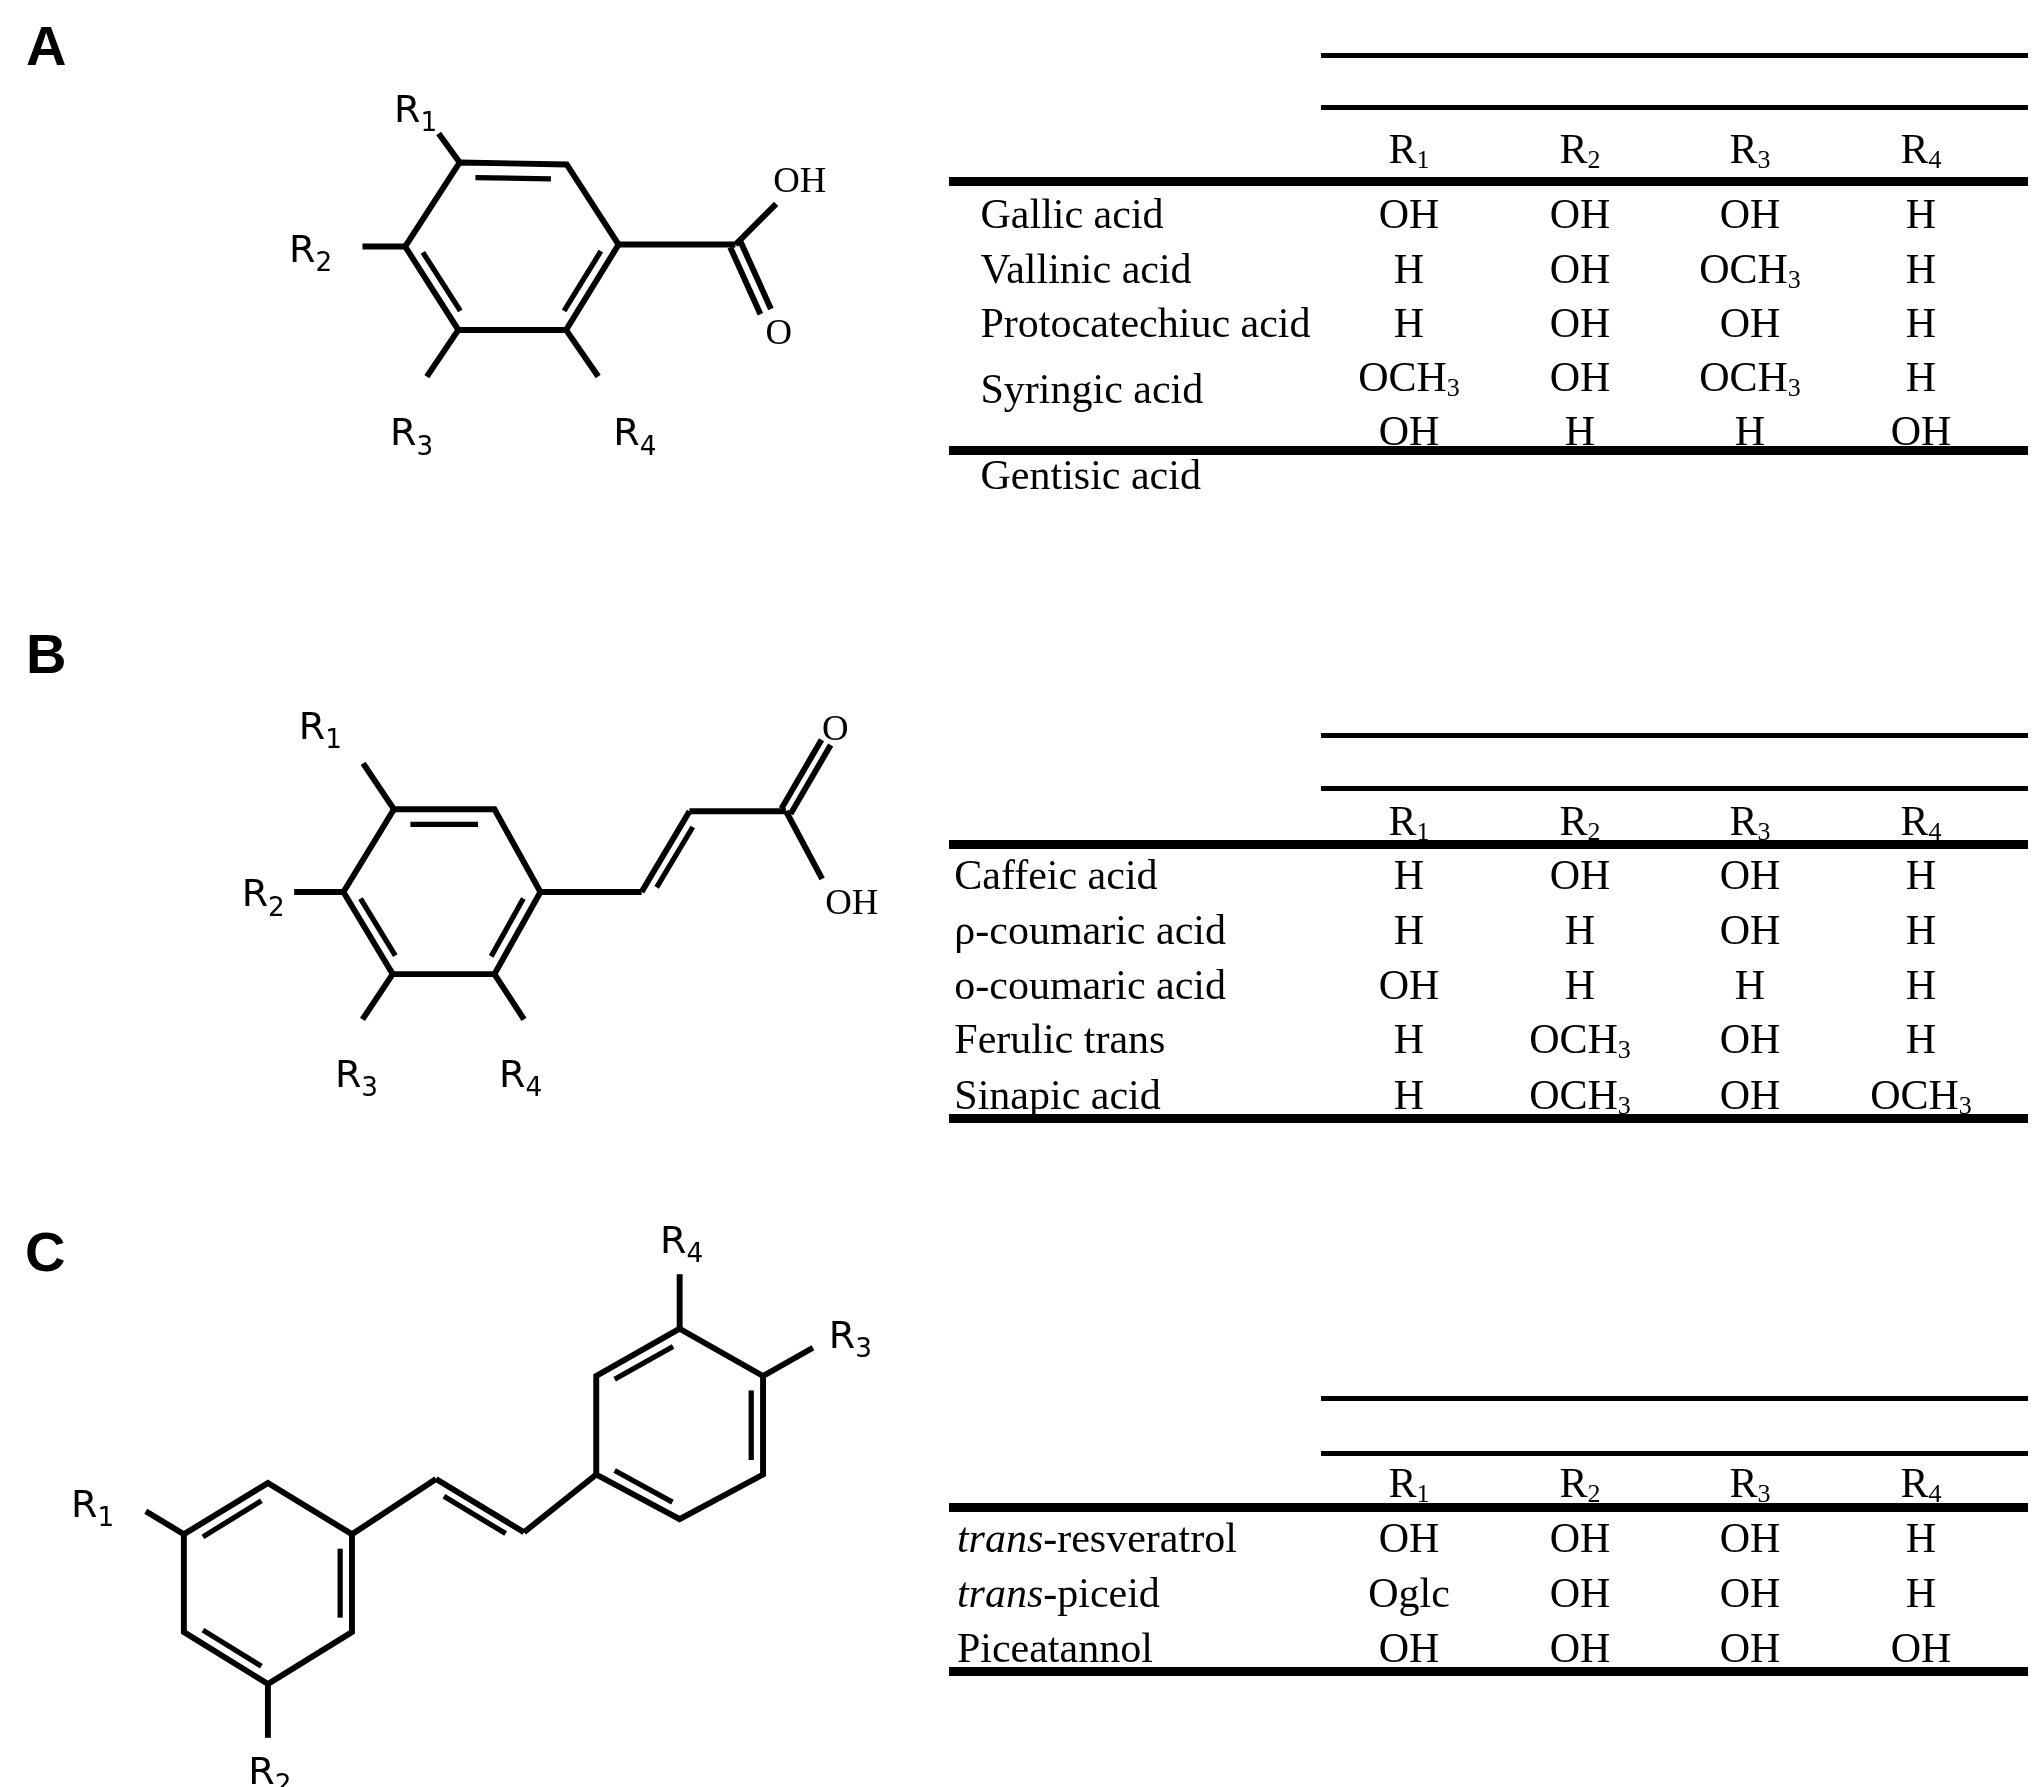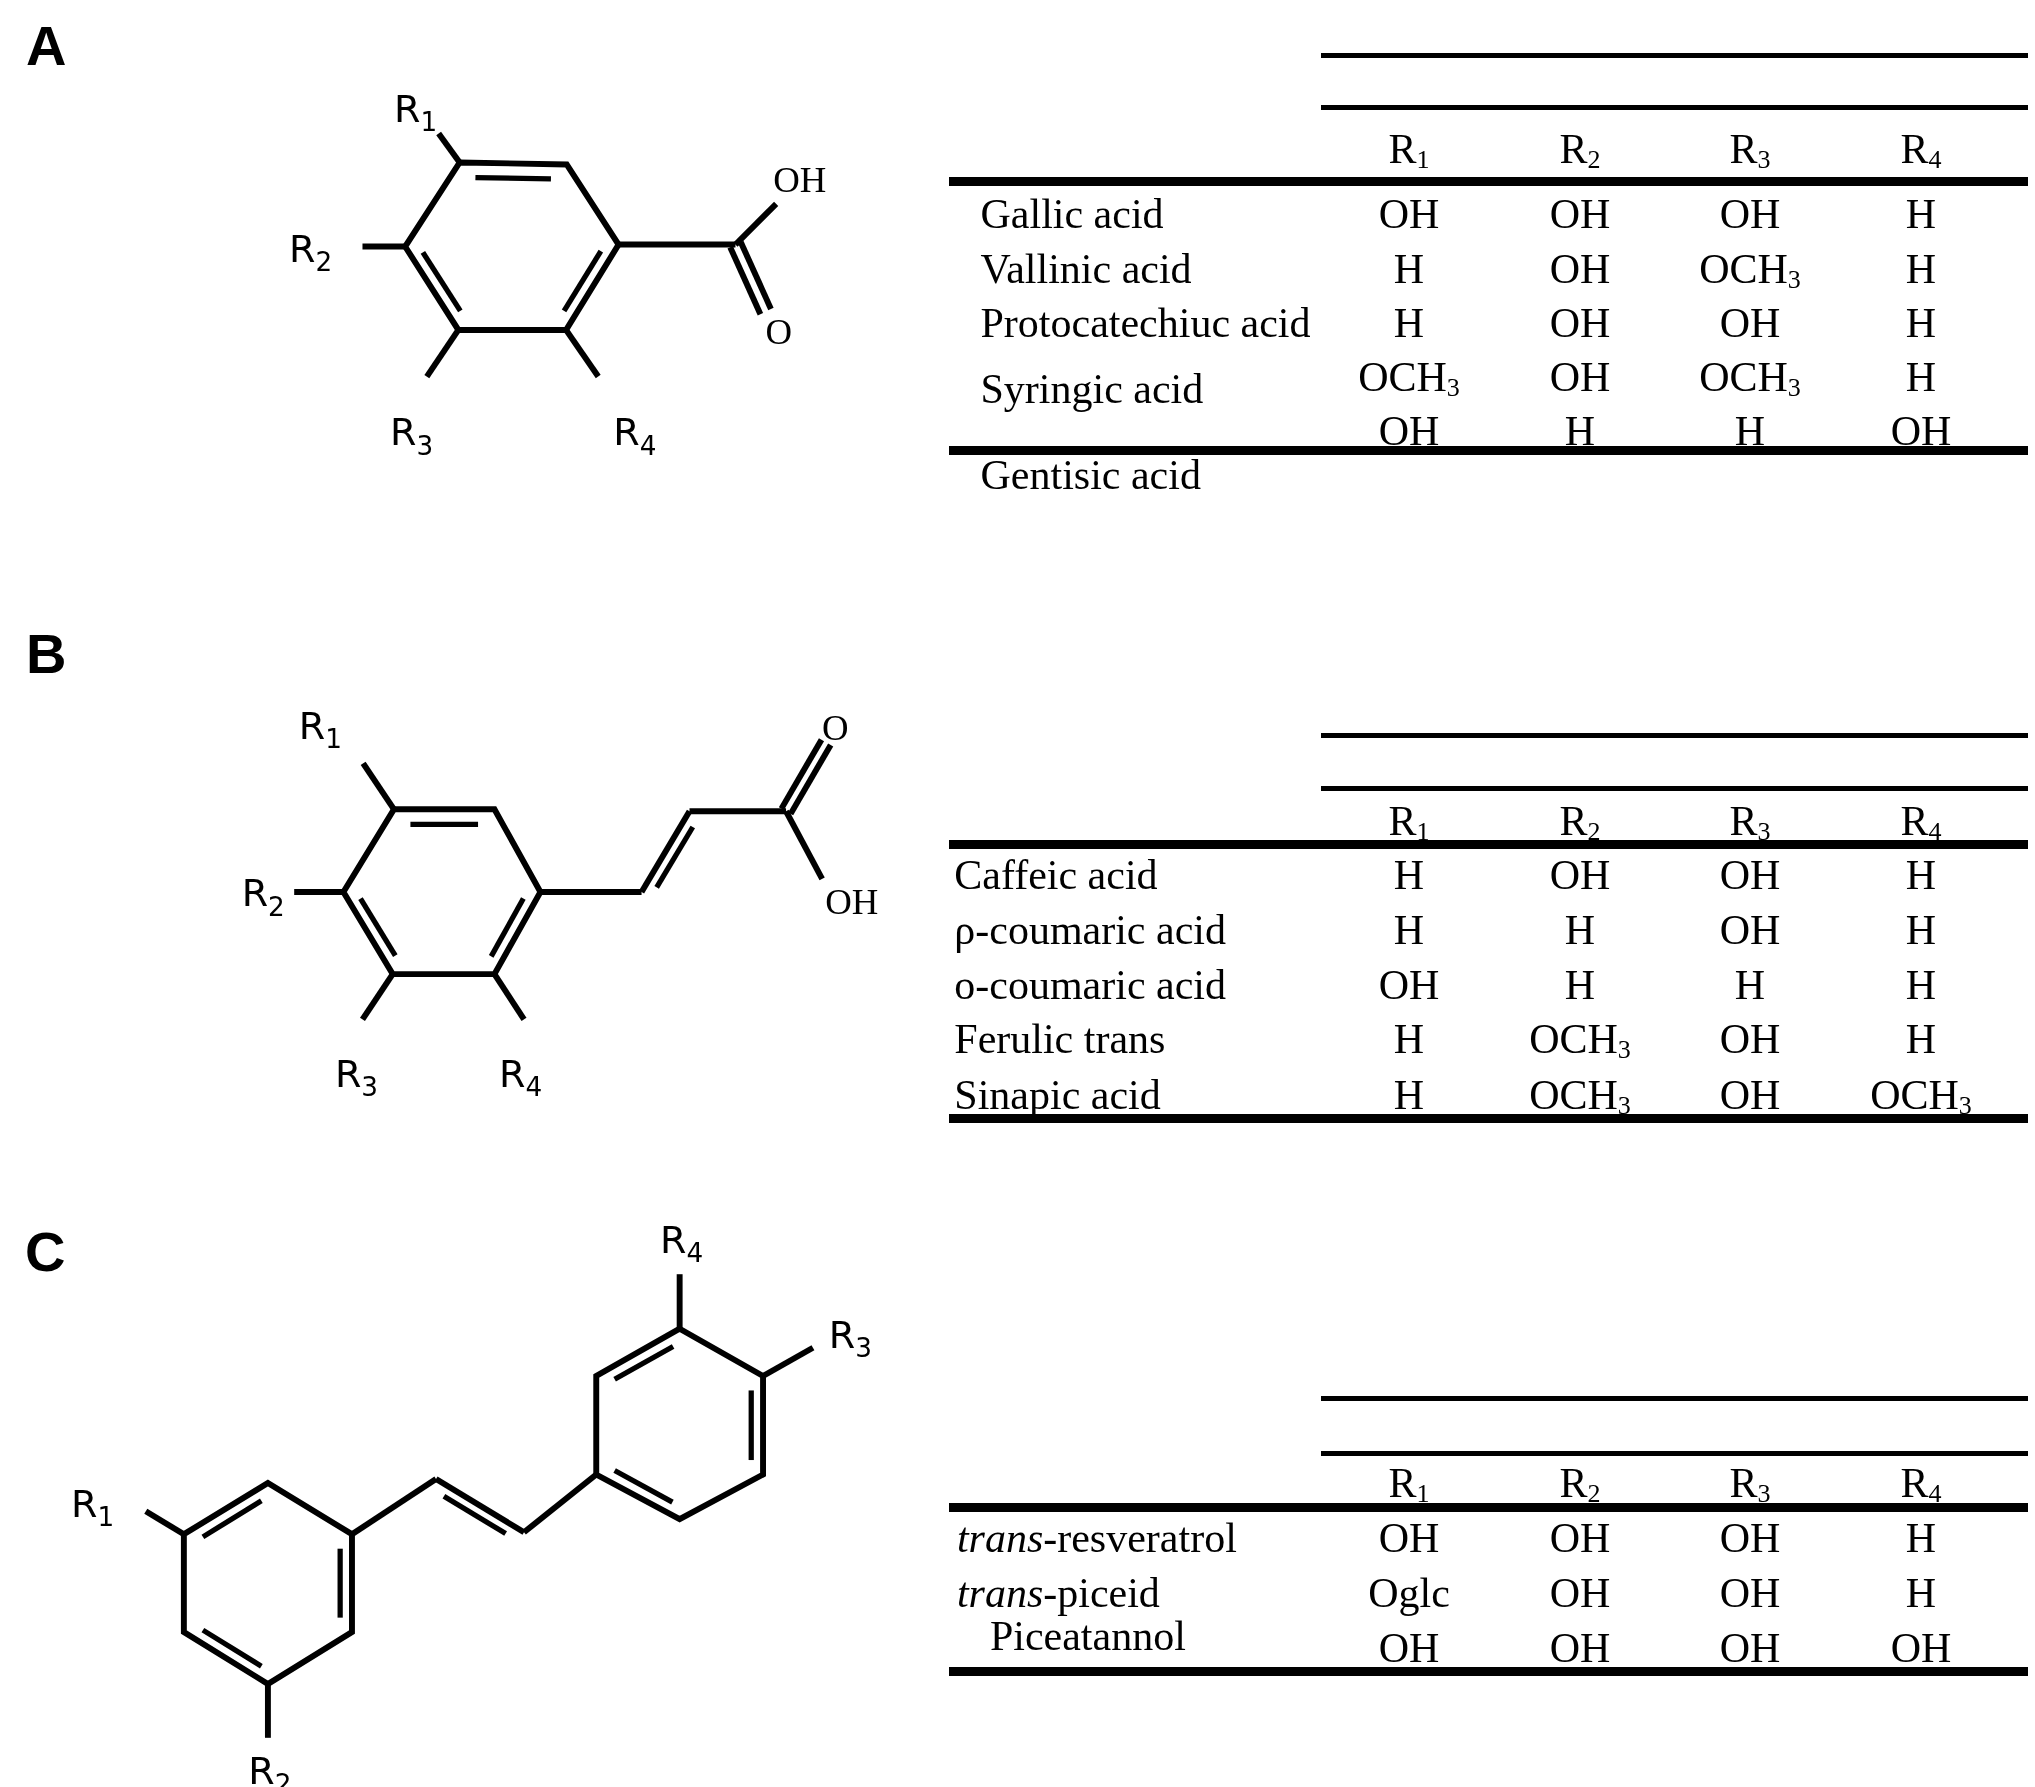--- a/index.html
+++ b/index.html
@@ -216,21 +216,21 @@
       <div class="vcell fmt-chem" style="left:893px;top:138px;">H</div>
     </div>
     <div>
       <div class="ncell fmt-name" style="left:7.9px;top:193px;"><i>trans</i>-piceid</div>
       <div class="vcell fmt-chem" style="left:381px;top:193px;">Oglc</div>
       <div class="vcell fmt-chem" style="left:552px;top:193px;">OH</div>
       <div class="vcell fmt-chem" style="left:722px;top:193px;">OH</div>
       <div class="vcell fmt-chem" style="left:893px;top:193px;">H</div>
     </div>
     <div>
-      <div class="ncell fmt-name" style="left:7.9px;top:236px;margin-left:33px;">Piceatannol</div>
+      <div class="ncell fmt-name" style="left:7.9px;top:248px;">Piceatannol</div>
       <div class="vcell fmt-chem" style="left:381px;top:248px;">OH</div>
       <div class="vcell fmt-chem" style="left:552px;top:248px;">OH</div>
       <div class="vcell fmt-chem" style="left:722px;top:248px;">OH</div>
       <div class="vcell fmt-chem" style="left:893px;top:248px;">OH</div>
     </div>
     <div class="rule thick" style="left:0;top:288px;width:1079px;"></div>
   </div>
 
 </div>
 

